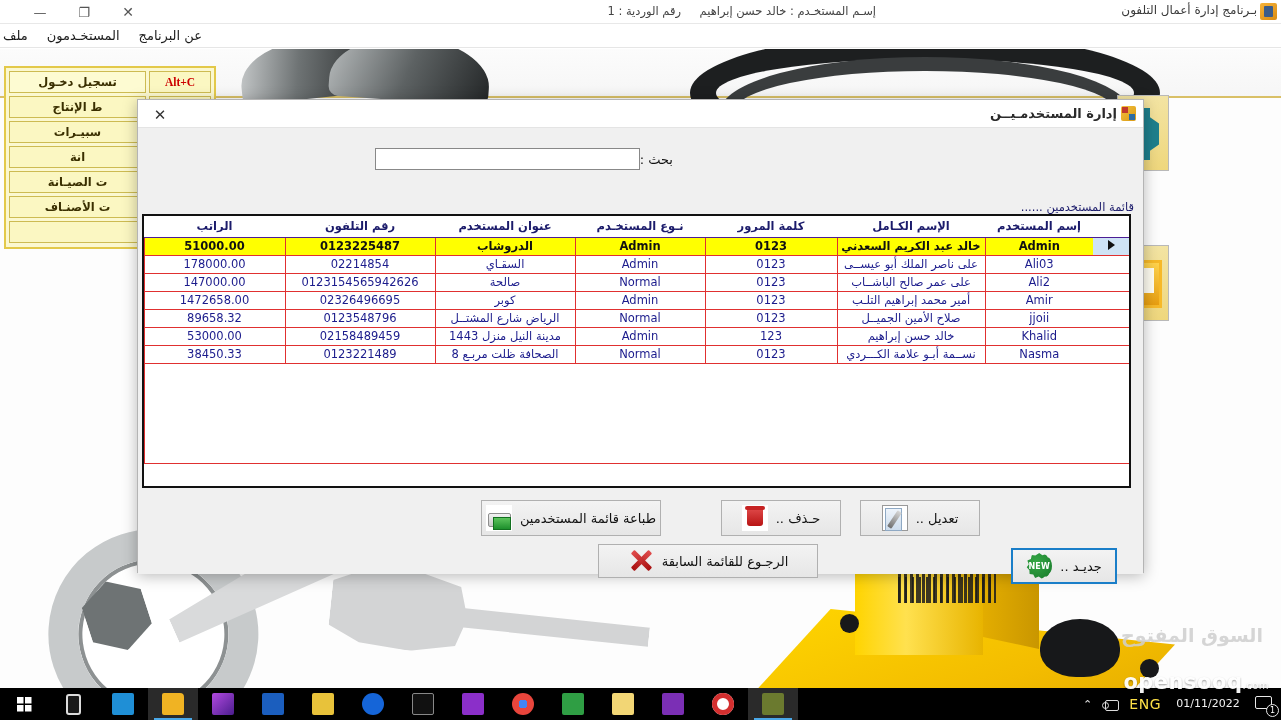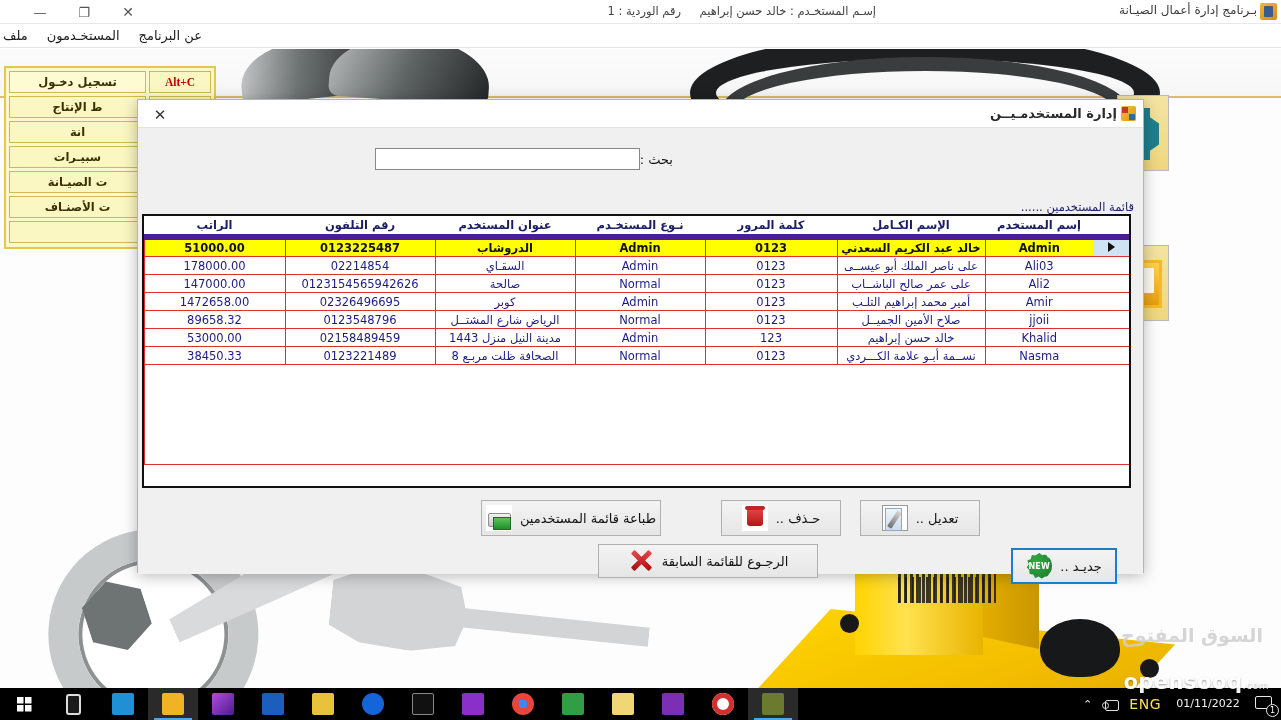--- a/index.html
+++ b/index.html
@@ -256,21 +256,21 @@
     background: #ffffff; border: 2px solid #111111;
     overflow: hidden;
   }
   table.grid {
     width: 100%; border-collapse: collapse; table-layout: fixed;
     direction: rtl;
   }
   table.grid th {
     height: 21px; background: #ffffff; color: #1b1b6b;
     font-size: 11.5px; font-weight: bold; text-align: center;
-    border-bottom: 6px solid #4c1d95; padding: 0 4px;
+    border-bottom: 1px solid #4c1d95; padding: 0 4px;
     white-space: nowrap;
   }
   table.grid td {
     height: 18px; font-size: 11.5px; color: #1b1b8c;
     text-align: center; padding: 1px 3px;
     border-bottom: 1px solid #e03030;
     border-left: 1px solid #e03030;
     line-height: 1.25; word-wrap: break-word;
   }
   table.grid td.sel-cell {
@@ -447,21 +447,21 @@
     opacity: .85; pointer-events: none;
   }
 </style>
 </head>
 <body>
 
 <div class="app-window">
 
   <div class="titlebar">
     <div class="tb-appicon"></div>
-    <div class="tb-title">بـرنامج إدارة أعمال الصيـانة</div>
+    <div class="tb-title">بـرنامج إدارة أعمال التلفون</div>
     <div class="tb-user">إسـم المستخـدم : خالد حسن إبراهيم</div>
     <div class="tb-shift">رقم الوردية : 1</div>
     <div class="winbtns">
       <div class="winbtn close">✕</div>
       <div class="winbtn">❐</div>
       <div class="winbtn">—</div>
     </div>
   </div>
 
   <div class="menubar">
@@ -502,26 +502,26 @@
   <div class="shortcut-panel">
     <div class="sc-row first">
       <div class="sc-key">Alt+C</div>
       <div class="sc-label">تسجيل دخـول</div>
     </div>
     <div class="sc-row">
       <div class="sc-key">Ctrl+M</div>
       <div class="sc-label">ط الإنتاج</div>
     </div>
     <div class="sc-row">
+      <div class="sc-key">Ctrl+S</div>
+      <div class="sc-label">سبيـرات</div>
+    </div>
+    <div class="sc-row">
       <div class="sc-key">Shift+M</div>
       <div class="sc-label">انة</div>
-    </div>
-    <div class="sc-row">
-      <div class="sc-key">Ctrl+S</div>
-      <div class="sc-label">سبيـرات</div>
     </div>
     <div class="sc-row">
       <div class="sc-key">Ctrl+B</div>
       <div class="sc-label">ت الصيـانة</div>
     </div>
     <div class="sc-row">
       <div class="sc-key">Ctrl+K</div>
       <div class="sc-label">ت الأصنـاف</div>
     </div>
     <div class="sc-row">

